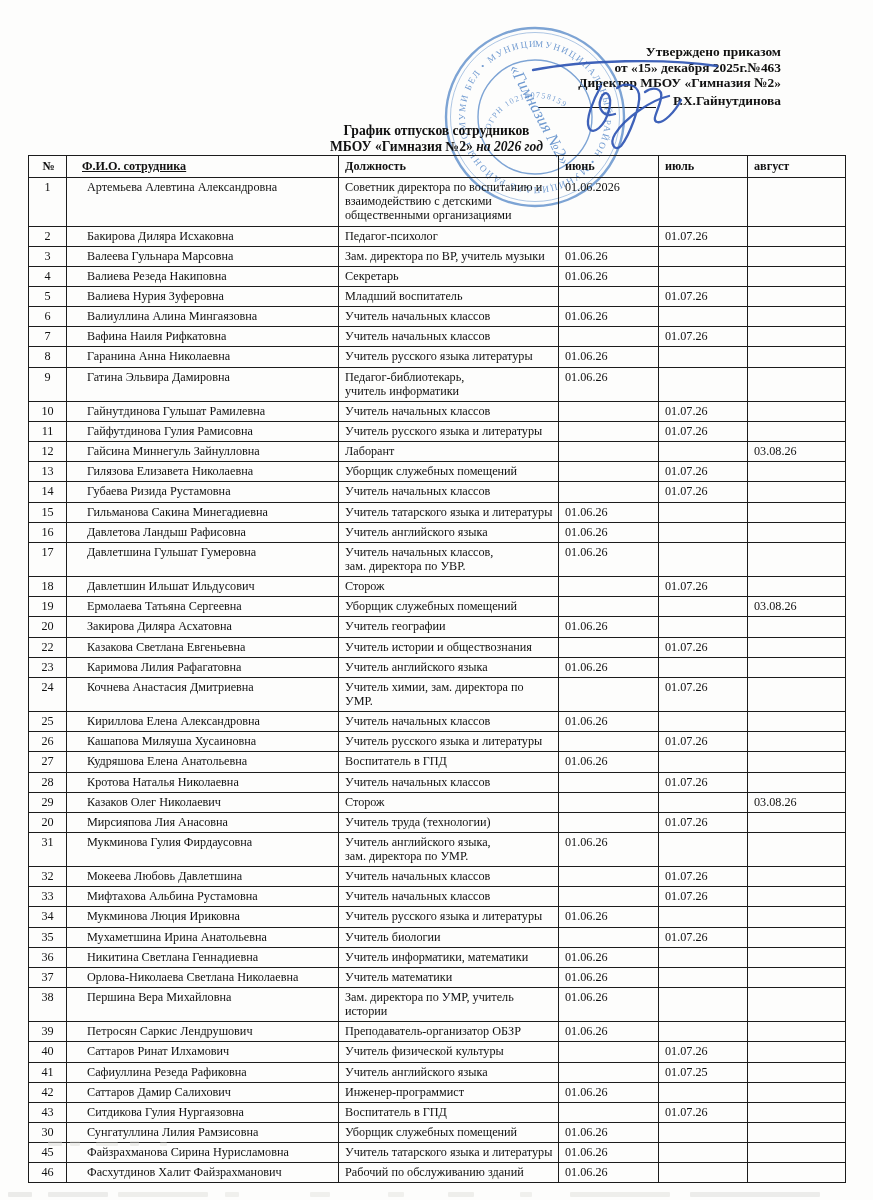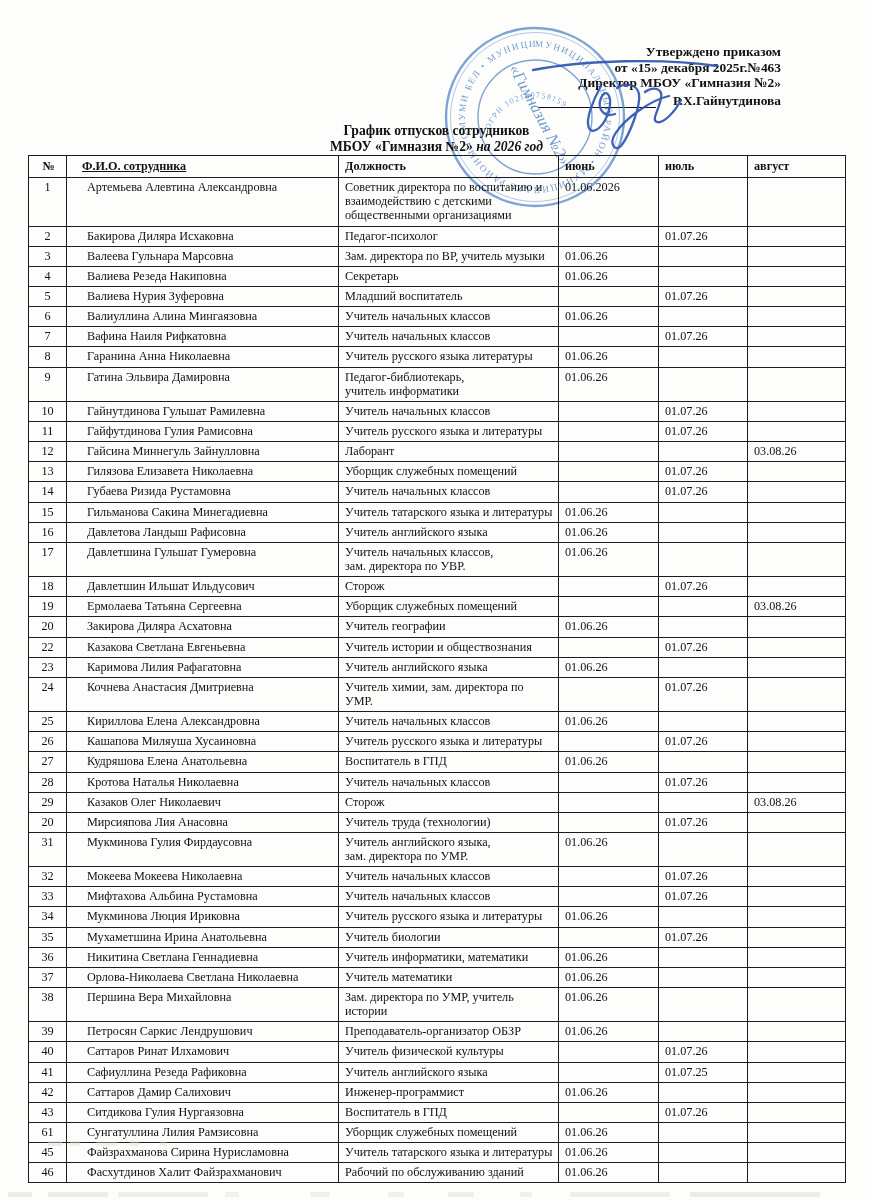--- a/index.html
+++ b/index.html
@@ -364,21 +364,21 @@
           <td>31</td>
           <td>Мукминова Гулия Фирдаусовна</td>
           <td>Учитель английского языка,
 зам. директора по УМР.</td>
           <td>01.06.26</td>
           <td></td>
           <td></td>
         </tr>
         <tr>
           <td>32</td>
-          <td>Мокеева Мокеева Николаевна</td>
+          <td>Мокеева Любовь Давлетшина</td>
           <td>Учитель начальных классов</td>
           <td></td>
           <td>01.07.26</td>
           <td></td>
         </tr>
         <tr>
           <td>33</td>
           <td>Мифтахова Альбина Рустамовна</td>
           <td>Учитель начальных классов</td>
           <td></td>
@@ -459,21 +459,21 @@
         </tr>
         <tr>
           <td>43</td>
           <td>Ситдикова  Гулия Нургаязовна</td>
           <td>Воспитатель в ГПД</td>
           <td></td>
           <td>01.07.26</td>
           <td></td>
         </tr>
         <tr>
-          <td>61</td>
+          <td>30</td>
           <td>Сунгатуллина Лилия Рамзисовна</td>
           <td>Уборщик служебных помещений</td>
           <td>01.06.26</td>
           <td></td>
           <td></td>
         </tr>
         <tr>
           <td>45</td>
           <td>Файзрахманова Сирина Нурисламовна</td>
           <td>Учитель  татарского языка и литературы</td>

